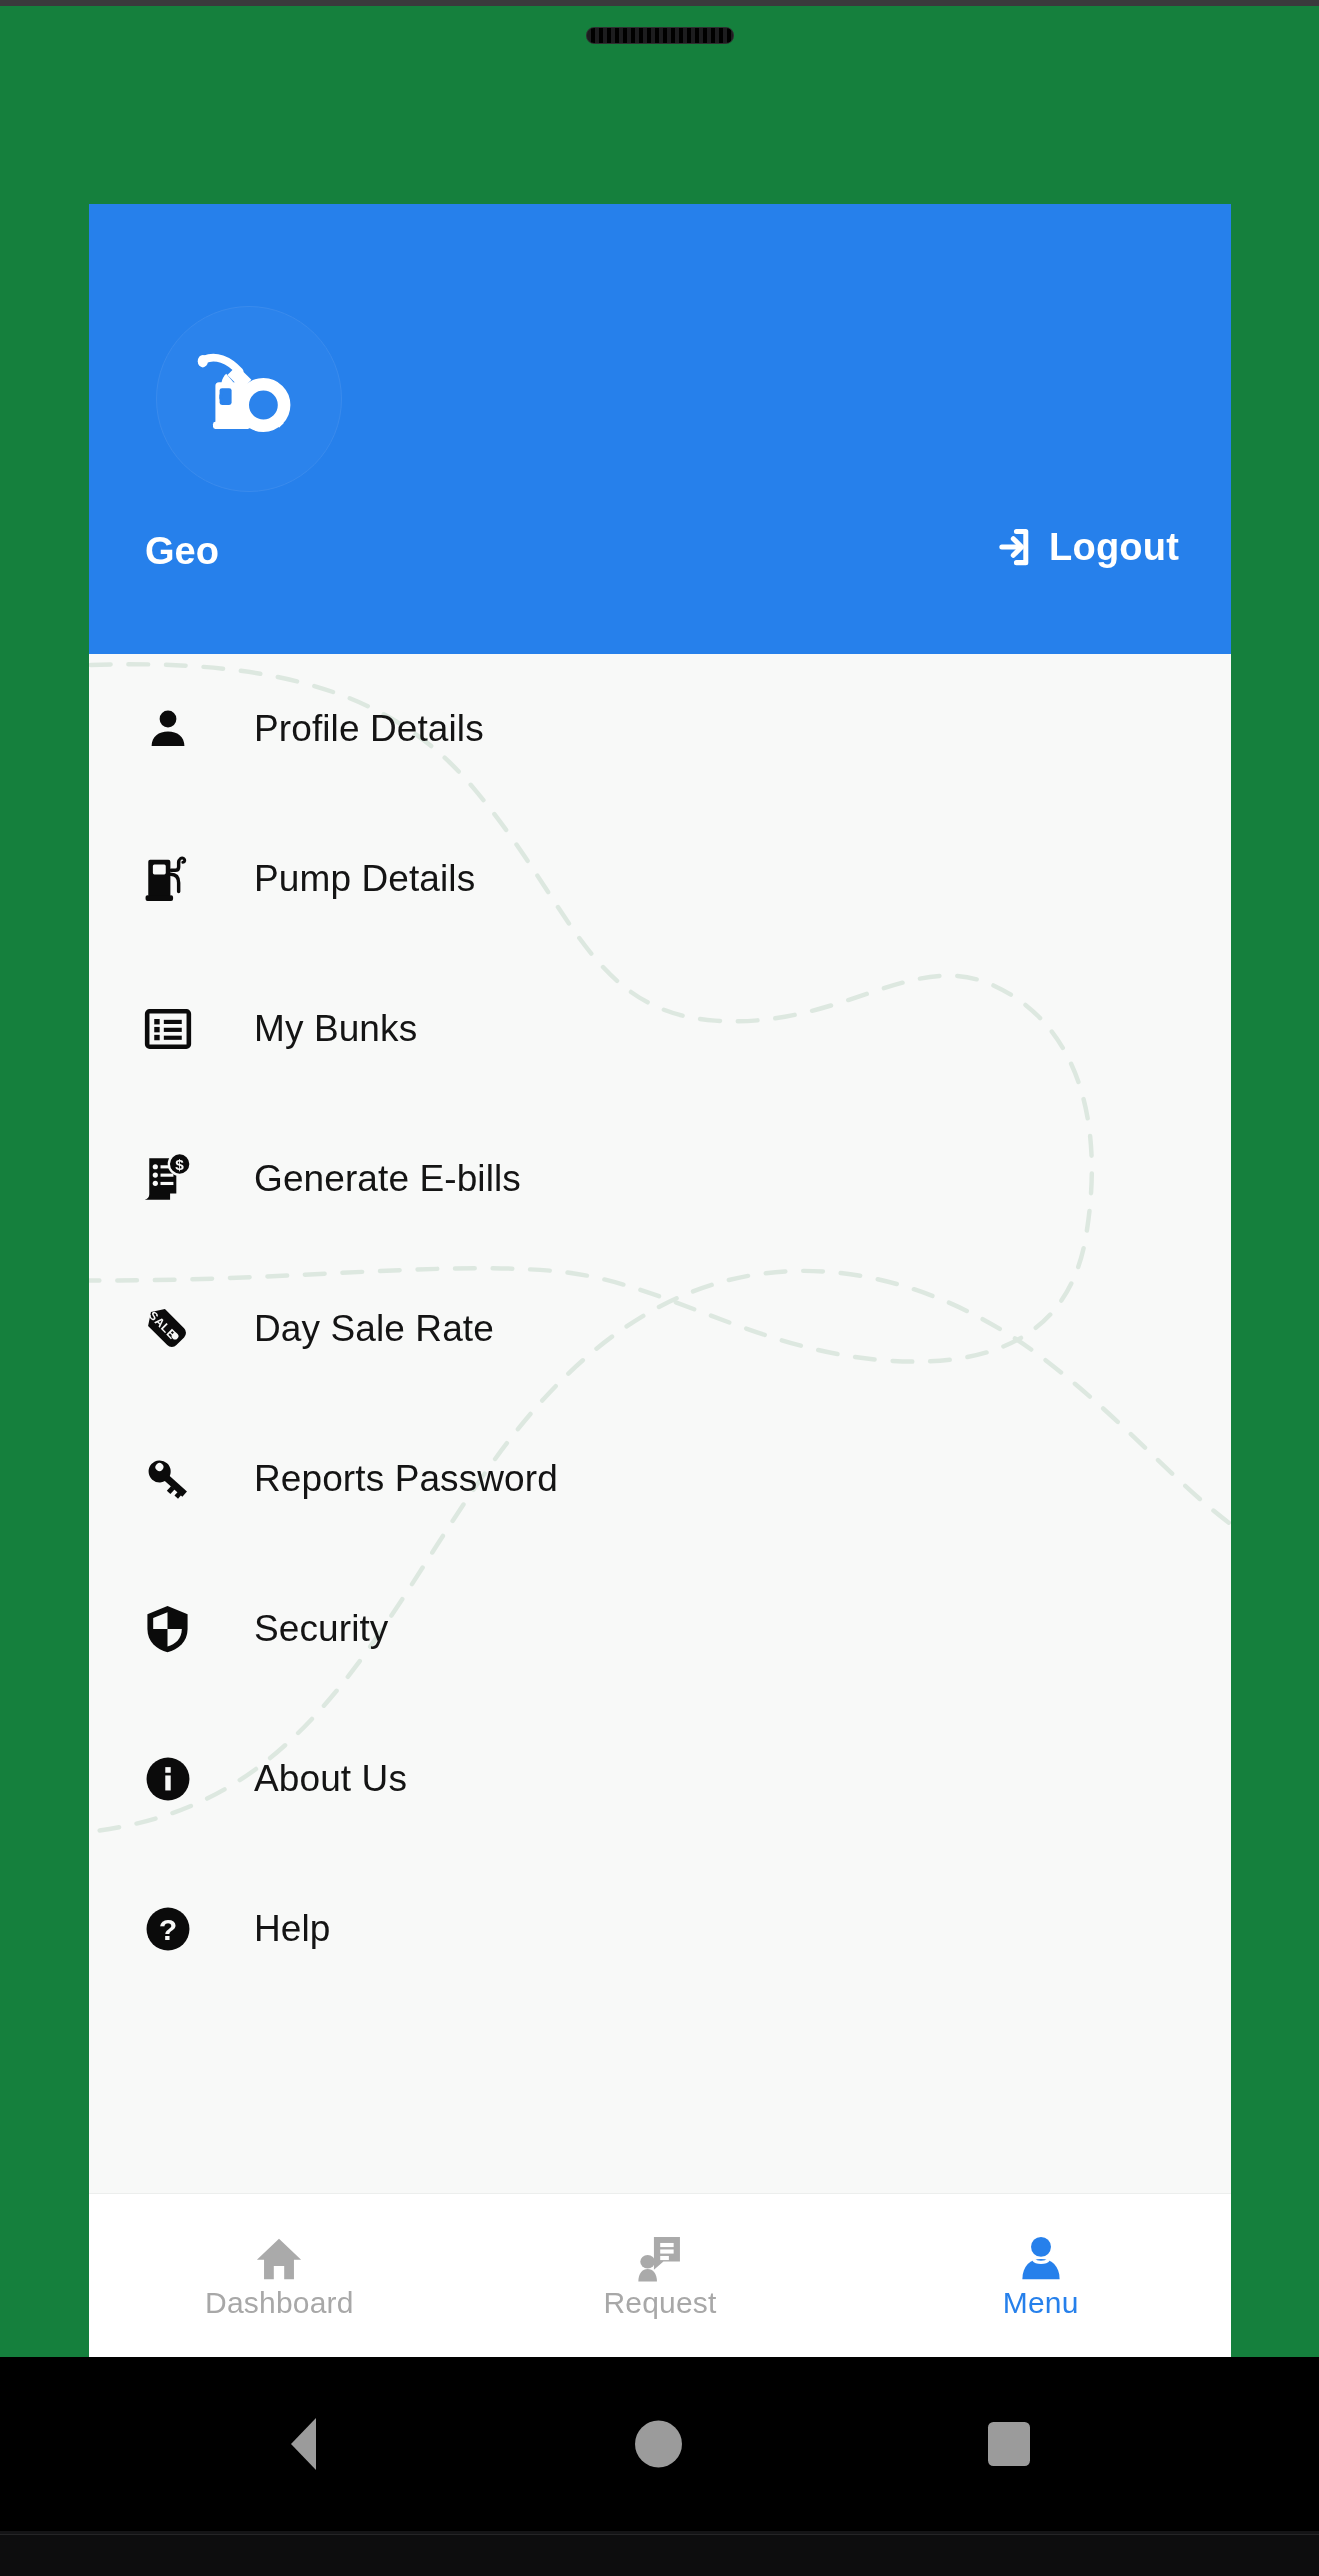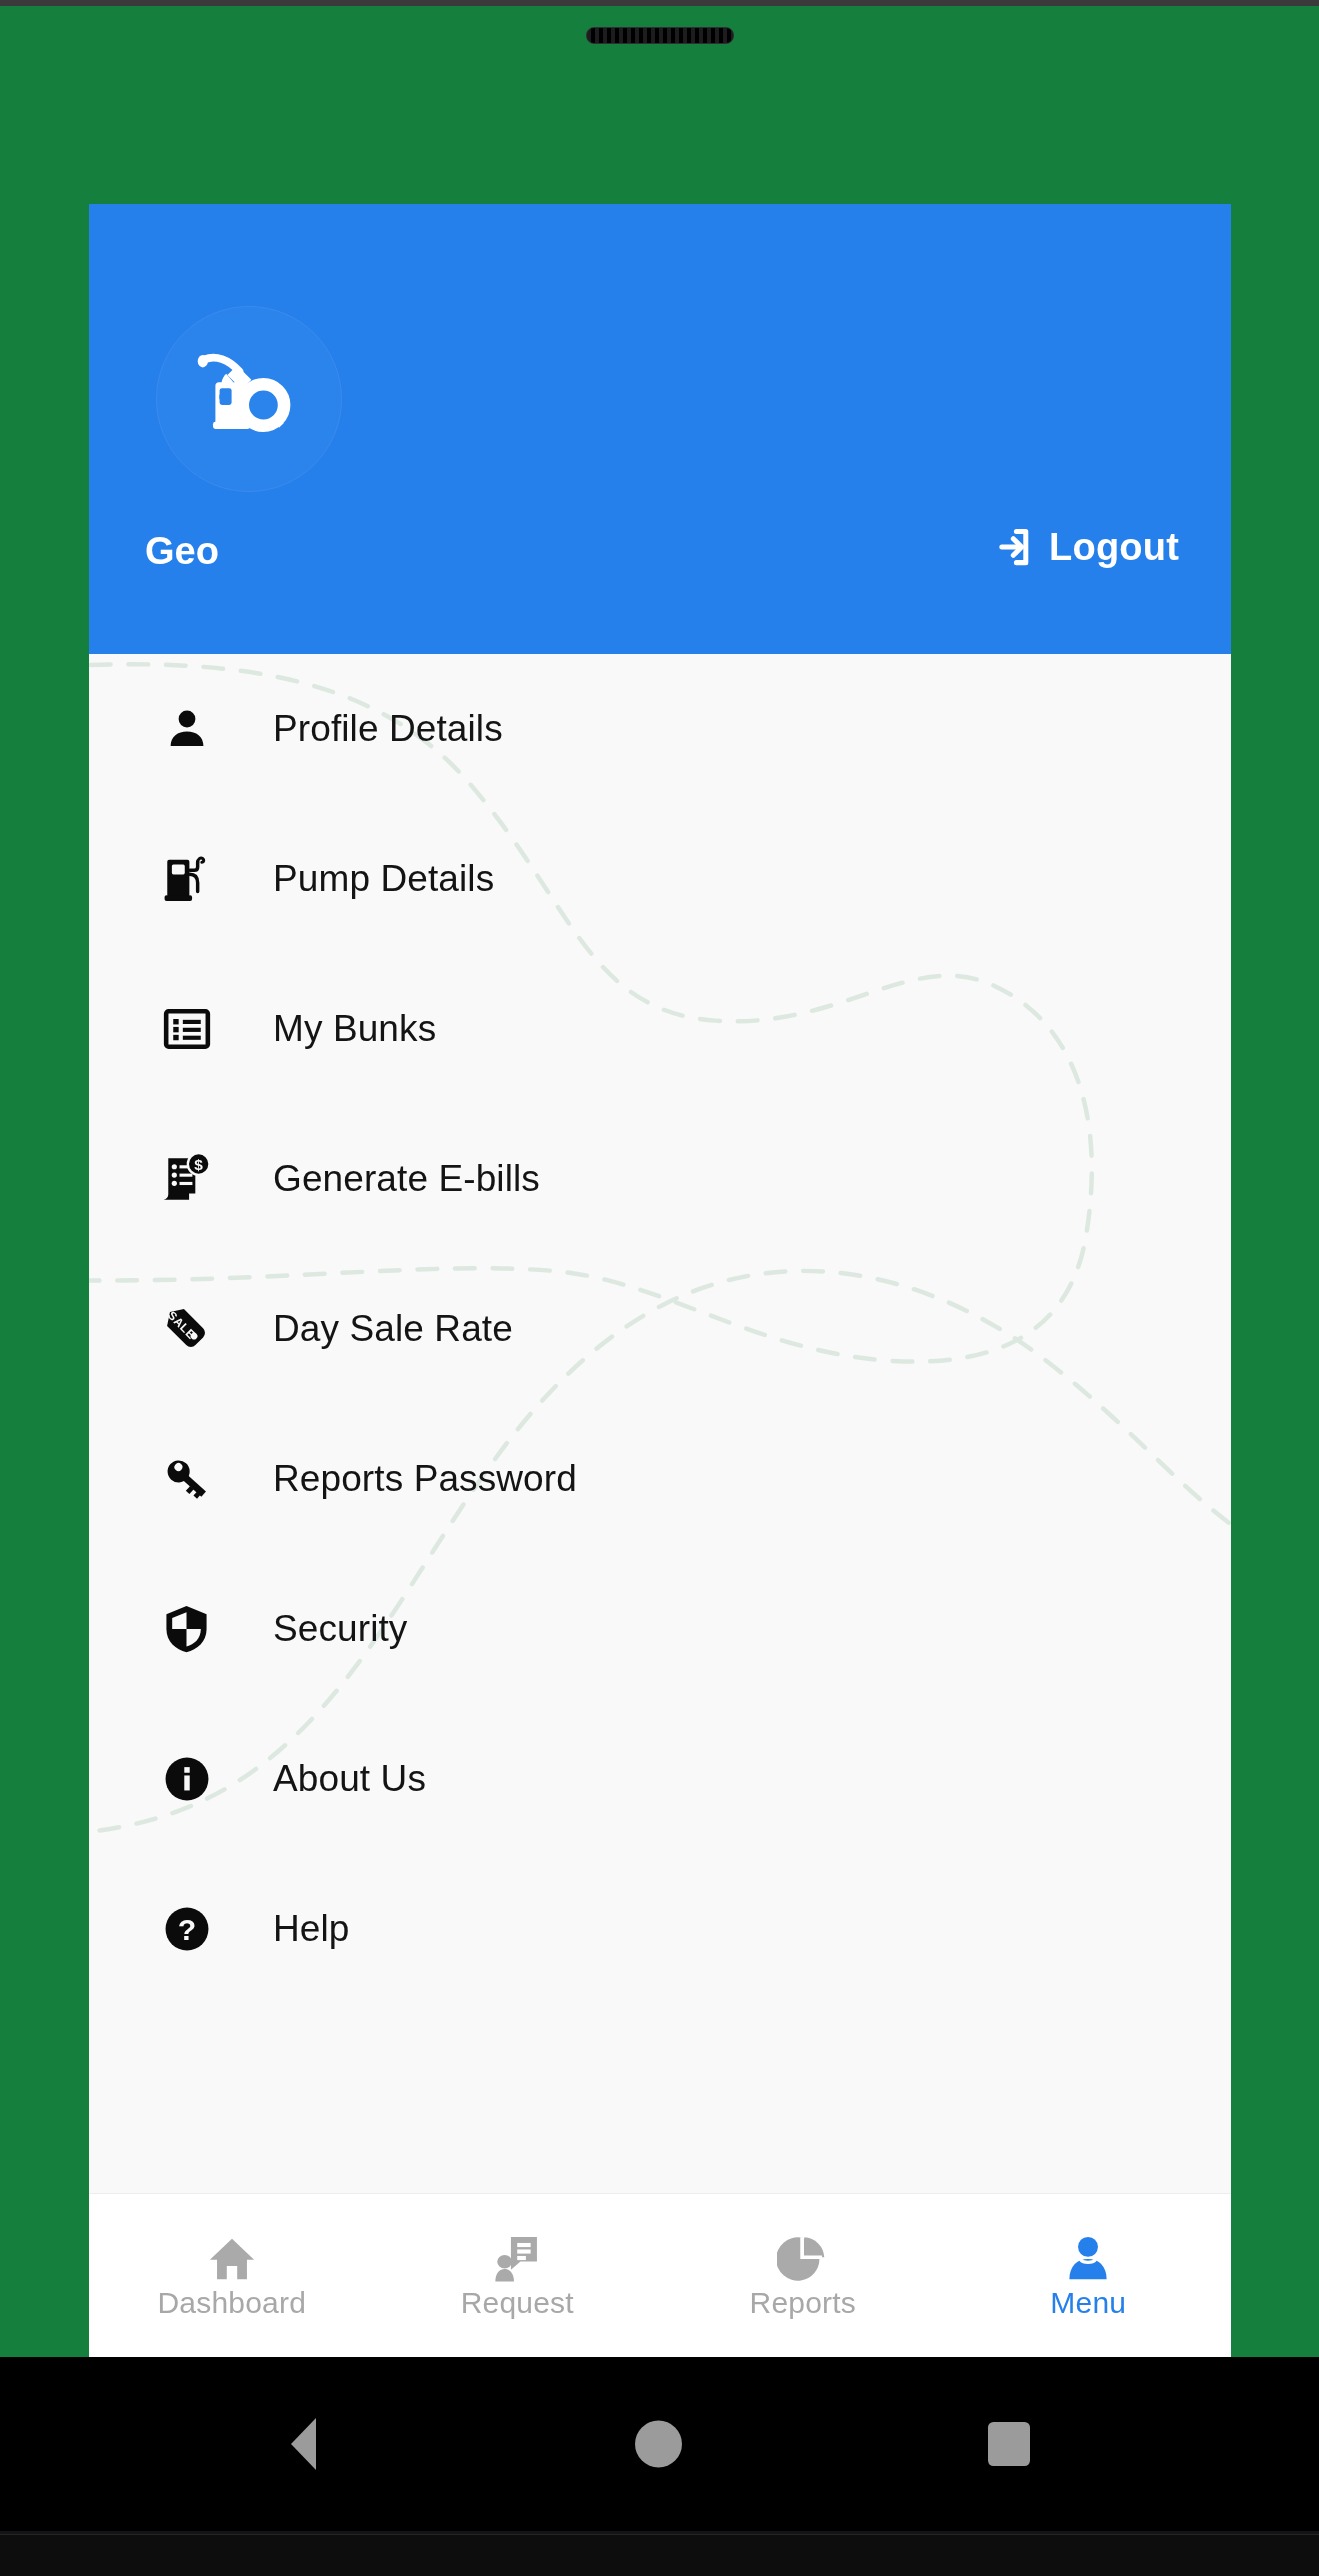--- a/index.html
+++ b/index.html
@@ -134,21 +134,21 @@
     position: absolute;
     left: 0;
     top: 450px;
     width: 100%;
   }
   .menu-row {
     position: relative;
     display: flex;
     align-items: center;
     height: 150px;
-    padding-left: 70px;
+    padding-left: 51px;
     box-sizing: border-box;
     cursor: pointer;
   }
   .menu-icon {
     width: 55px;
     height: 55px;
     flex: 0 0 55px;
     display: flex;
     align-items: center;
     justify-content: center;
@@ -425,30 +425,20 @@
             <rect x="12.1" y="4.6" width="6.2" height="1.9" fill="#ffffff"></rect>
             <rect x="12.1" y="7.6" width="6.2" height="1.9" fill="#ffffff"></rect>
             <rect x="12.1" y="10.6" width="4.0" height="1.9" fill="#ffffff"></rect>
             <ellipse cx="6.3" cy="13.3" rx="3.4" ry="3.1" fill="#aaaaaa"></ellipse>
             <path d="M2.0 22.4 C 2.0 18.6, 3.9 16.6, 6.3 16.6 C 8.7 16.6, 10.6 18.6, 10.6 22.4 Z" fill="#aaaaaa"></path>
           </svg>
         </span>
         <span class="nav-label">Request</span>
       </div>
 
-      <div class="nav-item">
-        <span class="nav-icon">
-          <svg width="52" height="52" viewBox="0 0 24 24">
-            <path d="M11 2.1 A 10 10 0 1 0 11 21.9 A 10 10 0 0 0 11 2.1 Z" fill="#aaaaaa"></path>
-            <path d="M12.6 2.0 V11.2 H21.8 A 9.6 9.6 0 0 0 12.6 2.0 Z" fill="#aaaaaa"></path>
-            <path d="M11.6 2.0 V11.2 H20.8" fill="none" stroke="#ffffff" stroke-width="1.7"></path>
-          </svg>
-        </span>
-        <span class="nav-label">Reports</span>
-      </div>
 
       <div class="nav-item active">
         <span class="nav-icon">
           <svg width="52" height="52" viewBox="0 0 24 24">
             <circle cx="12" cy="6.4" r="4.6" fill="#2680eb"></circle>
             <path d="M3.4 21.4 C 3.4 15.1, 7.2 12.0, 12 12.0 C 16.8 12.0, 20.6 15.1, 20.6 21.4 Z" fill="#2680eb"></path>
             <path d="M8.6 12.3 C 9.8 13.9, 14.2 13.9, 15.4 12.3" fill="none" stroke="#ffffff" stroke-width="1.5"></path>
           </svg>
         </span>
         <span class="nav-label">Menu</span>

